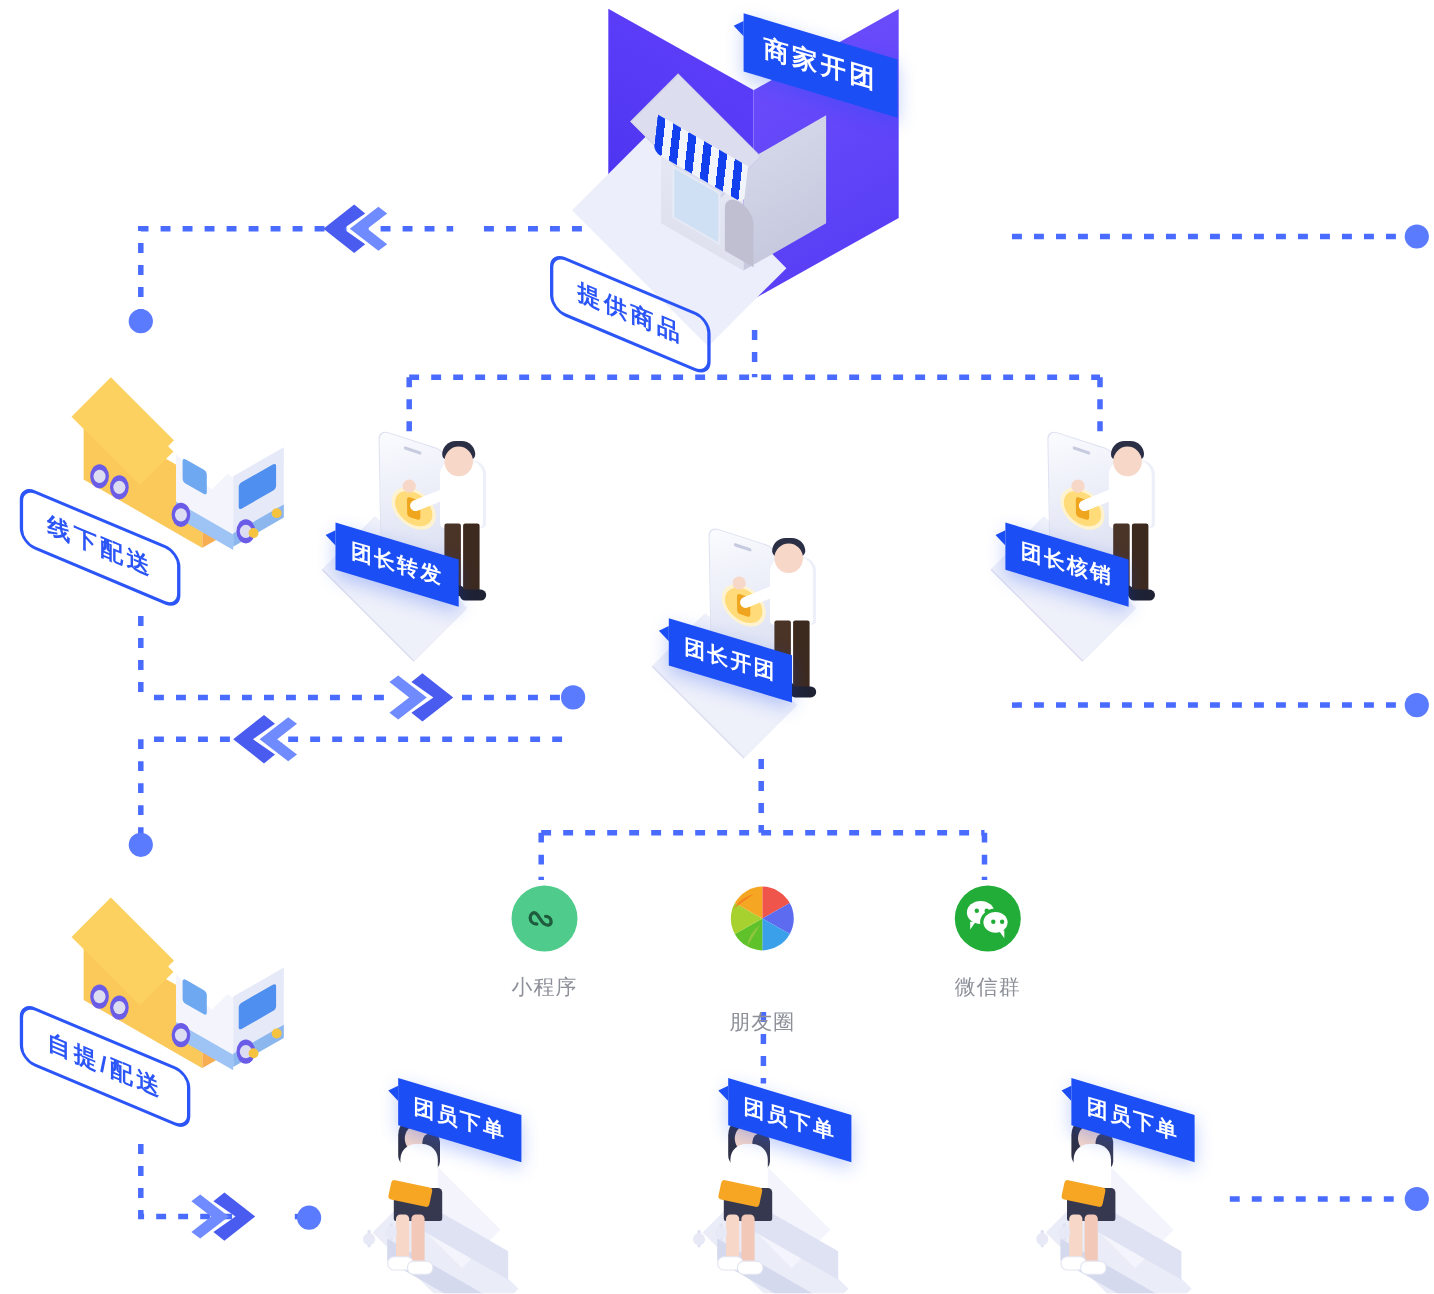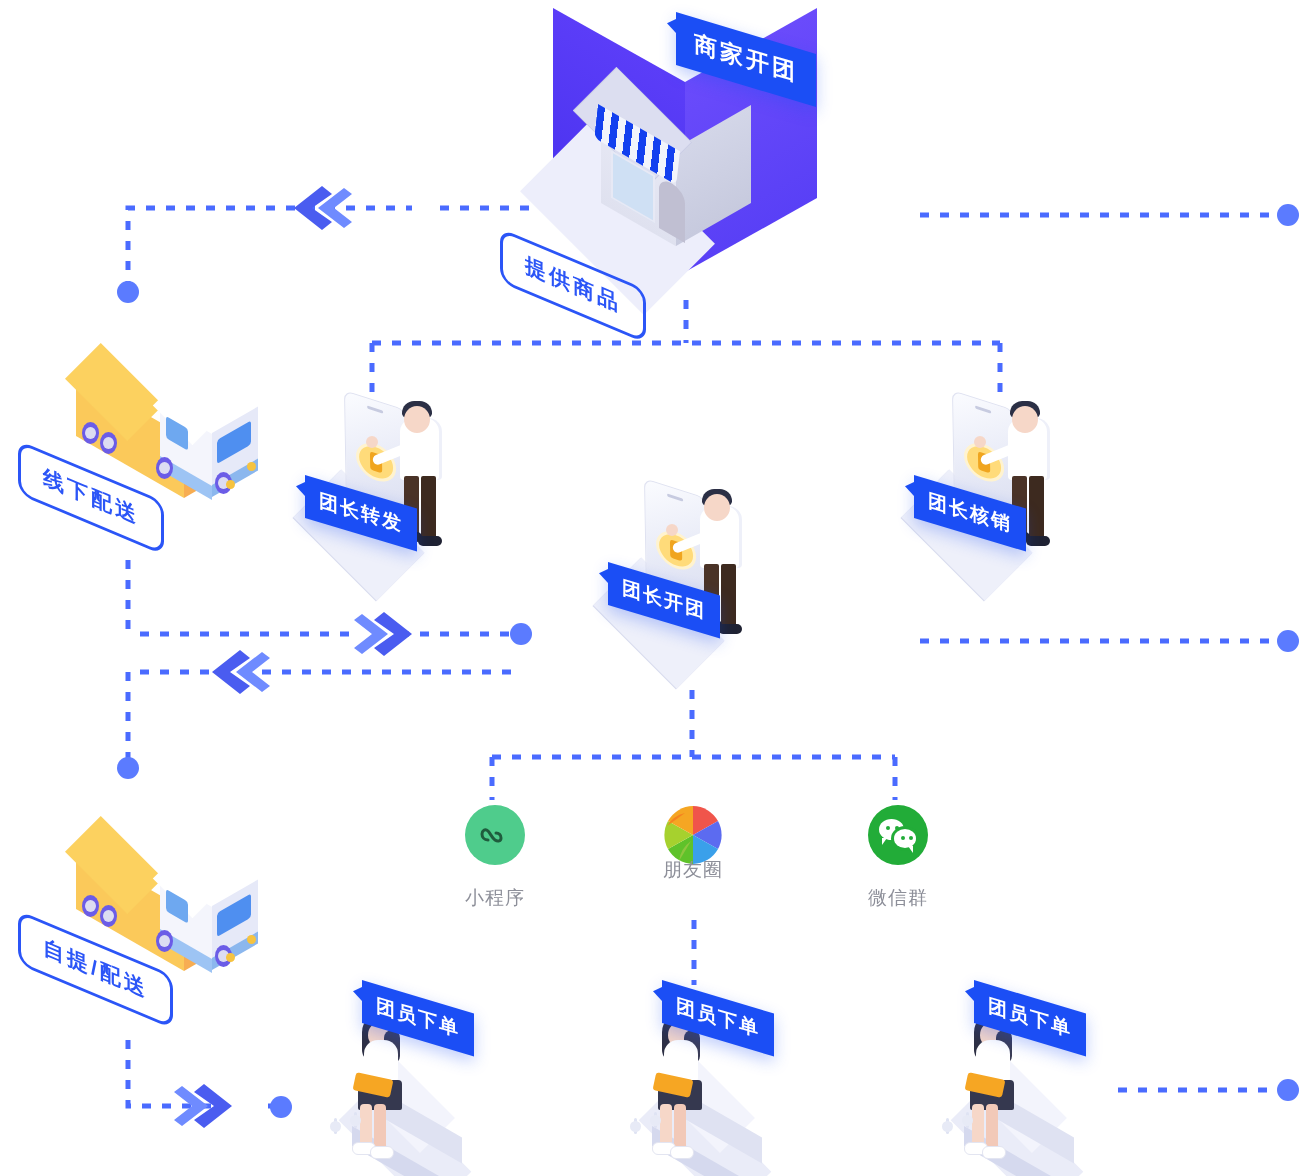--- a/index.html
+++ b/index.html
@@ -377,21 +377,21 @@
         <path d="M0 0 L25 -14 A29 29 0 0 1 25 14 Z" fill="#5c6bf0"></path>
         <path d="M0 0 L25 14 A29 29 0 0 1 0 29 Z" fill="#3aa0ea"></path>
         <path d="M0 0 L0 29 A29 29 0 0 1 -25 14 Z" fill="#5fc22a"></path>
         <path d="M0 0 L-25 14 A29 29 0 0 1 -25 -14 Z" fill="#a6d12e"></path>
         <path d="M0 0 L-25 -14 A29 29 0 0 1 0 -29 Z" fill="#f5a623"></path>
         <path d="M-26 -9 L-8 -22 A29 29 0 0 0 -26 -9 Z" fill="#f58220"></path>
         <path d="M-14 26 L-2 6 A29 29 0 0 0 -14 26 Z" fill="#8ec63f"></path>
       </g>
     </svg>
   </div>
-  <div class="ap-label" style="left:623px;top:857px;">朋友圈</div>
+  <div class="ap-label" style="left:623px;top:916px;">朋友圈</div>
 
   <div class="appicon wechat" style="left:868px;top:805px;">
     <div class="b1"></div>
       <div class="b2"></div>
     <i style="left:18px;top:21px;"></i>
       <i style="left:27px;top:21px;"></i>
     <i style="left:33px;top:31px;"></i>
       <i style="left:41px;top:31px;"></i>
   </div>
   <div class="ap-label" style="left:828px;top:885px;">微信群</div>

